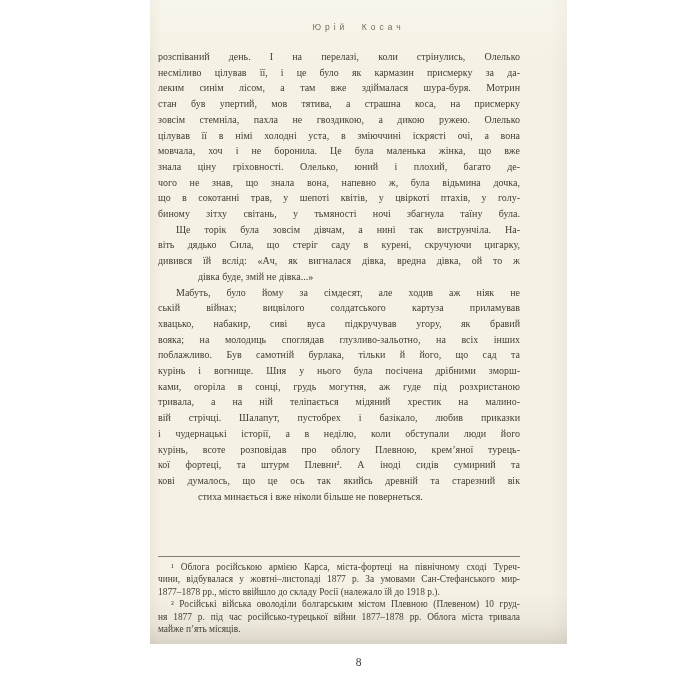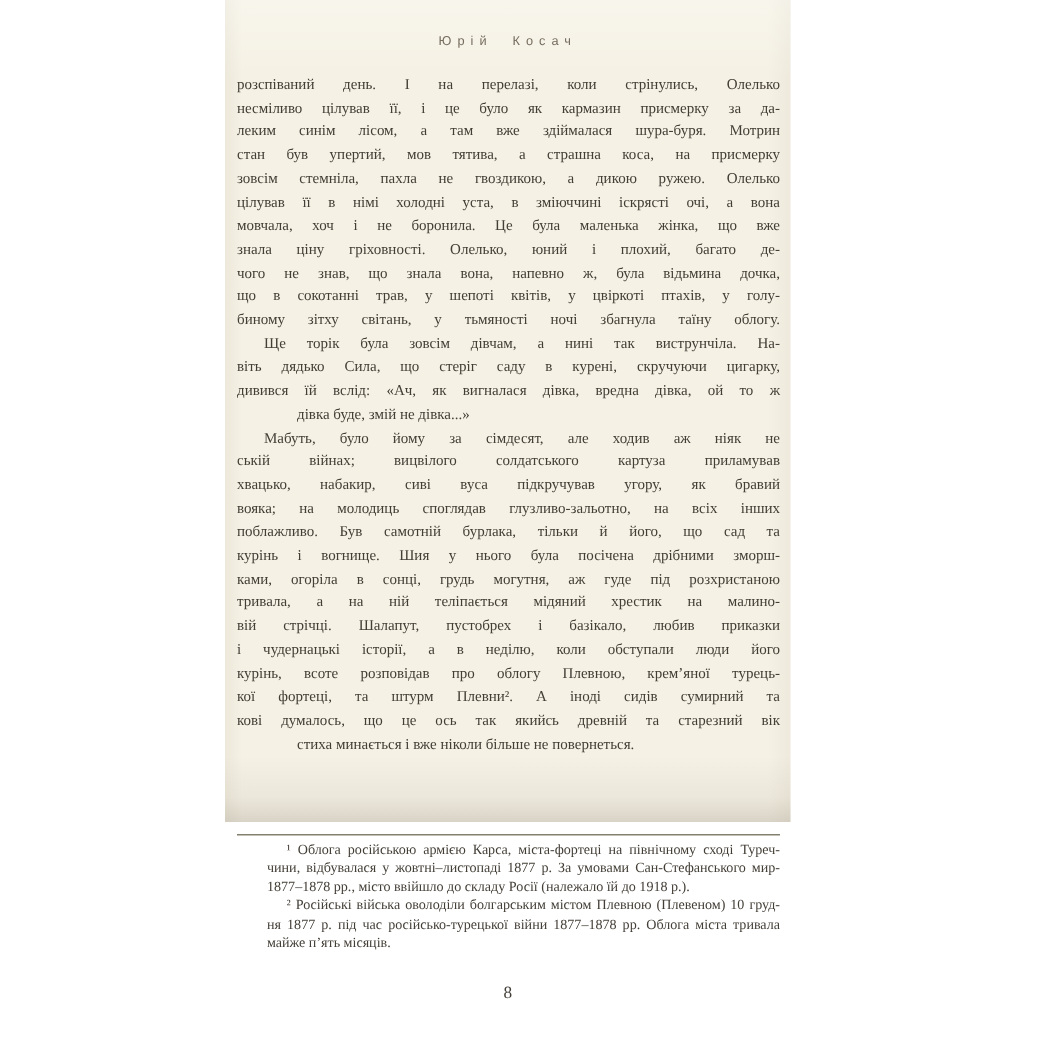--- a/index.html
+++ b/index.html
@@ -12,26 +12,27 @@
     height: 700px;
     position: relative;
     overflow: hidden;
     font-family: "Liberation Serif", serif;
   }
   .book-page {
     position: absolute;
     left: 150px;
     top: 0;
     width: 377px;
-    height: 548px;
+    height: 644px;
     background:
       linear-gradient(180deg, rgba(255,255,255,0.30) 0%, rgba(255,255,255,0) 10%),
       linear-gradient(0deg, rgba(150,143,128,0.30) 0%, rgba(150,143,128,0.10) 3%, rgba(150,143,128,0) 8%),
       linear-gradient(90deg, rgba(185,177,160,0.14) 0%, rgba(185,177,160,0) 3%, rgba(185,177,160,0) 96%, rgba(185,177,160,0.12) 100%),
       var(--paper, #f5f1e4);
+    padding-left: 40px;
   }
   .running-header {
     position: absolute;
     top: 22px;
     left: 0;
     right: 0;
     text-align: center;
     font-family: "Liberation Sans", sans-serif;
     font-size: 8.5px;
     letter-spacing: 4px;
@@ -74,21 +75,20 @@
     top: 561px;
     left: 8px;
     width: 362px;
   }
   .fline {
     font-size: 9.4px;
     line-height: 12.4px;
     color: var(--ink, #433e36);
     text-align: justify;
     text-align-last: justify;
-    margin-left: 20px;
     -moz-text-align-last: justify;
   }
   .fline.last {
     text-align-last: left;
     -moz-text-align-last: left;
   }
   .fline.indent {
     text-indent: 13px;
   }
   .page-number {
@@ -111,21 +111,21 @@
       <div class="bline">розспіваний день. І на перелазі, коли стрінулись, Олелько</div>
       <div class="bline">несміливо цілував її, і це було як кармазин присмерку за да-</div>
       <div class="bline">леким синім лісом, а там вже здіймалася шура-буря. Мотрин</div>
       <div class="bline">стан був упертий, мов тятива, а страшна коса, на присмерку</div>
       <div class="bline">зовсім стемніла, пахла не гвоздикою, а дикою ружею. Олелько</div>
       <div class="bline">цілував її в німі холодні уста, в зміюччині іскрясті очі, а вона</div>
       <div class="bline">мовчала, хоч і не боронила. Це була маленька жінка, що вже</div>
       <div class="bline">знала ціну гріховності. Олелько, юний і плохий, багато де-</div>
       <div class="bline">чого не знав, що знала вона, напевно ж, була відьмина дочка,</div>
       <div class="bline">що в сокотанні трав, у шепоті квітів, у цвіркоті птахів, у голу-</div>
-      <div class="bline">биному зітху світань, у тьмяності ночі збагнула таїну облогу.</div>
+      <div class="bline">биному зітху світань, у тьмяності ночі збагнула таїну була.</div>
       <div class="bline indent">Ще торік була зовсім дівчам, а нині так виструнчіла. На-</div>
       <div class="bline">віть дядько Сила, що стеріг саду в курені, скручуючи цигарку,</div>
       <div class="bline">дивився їй вслід: «Ач, як вигналася дівка, вредна дівка, ой то ж</div>
       <div class="bline last">дівка буде, змій не дівка...»</div>
       <div class="bline indent">Мабуть, було йому за сімдесят, але ходив аж ніяк не</div>
       <div class="bline">ській війнах; вицвілого солдатського картуза приламував</div>
       <div class="bline">хвацько, набакир, сиві вуса підкручував угору, як бравий</div>
       <div class="bline">вояка; на молодиць споглядав глузливо-зальотно, на всіх інших</div>
       <div class="bline">поблажливо. Був самотній бурлака, тільки й його, що сад та</div>
       <div class="bline">курінь і вогнище. Шия у нього була посічена дрібними зморш-</div>

